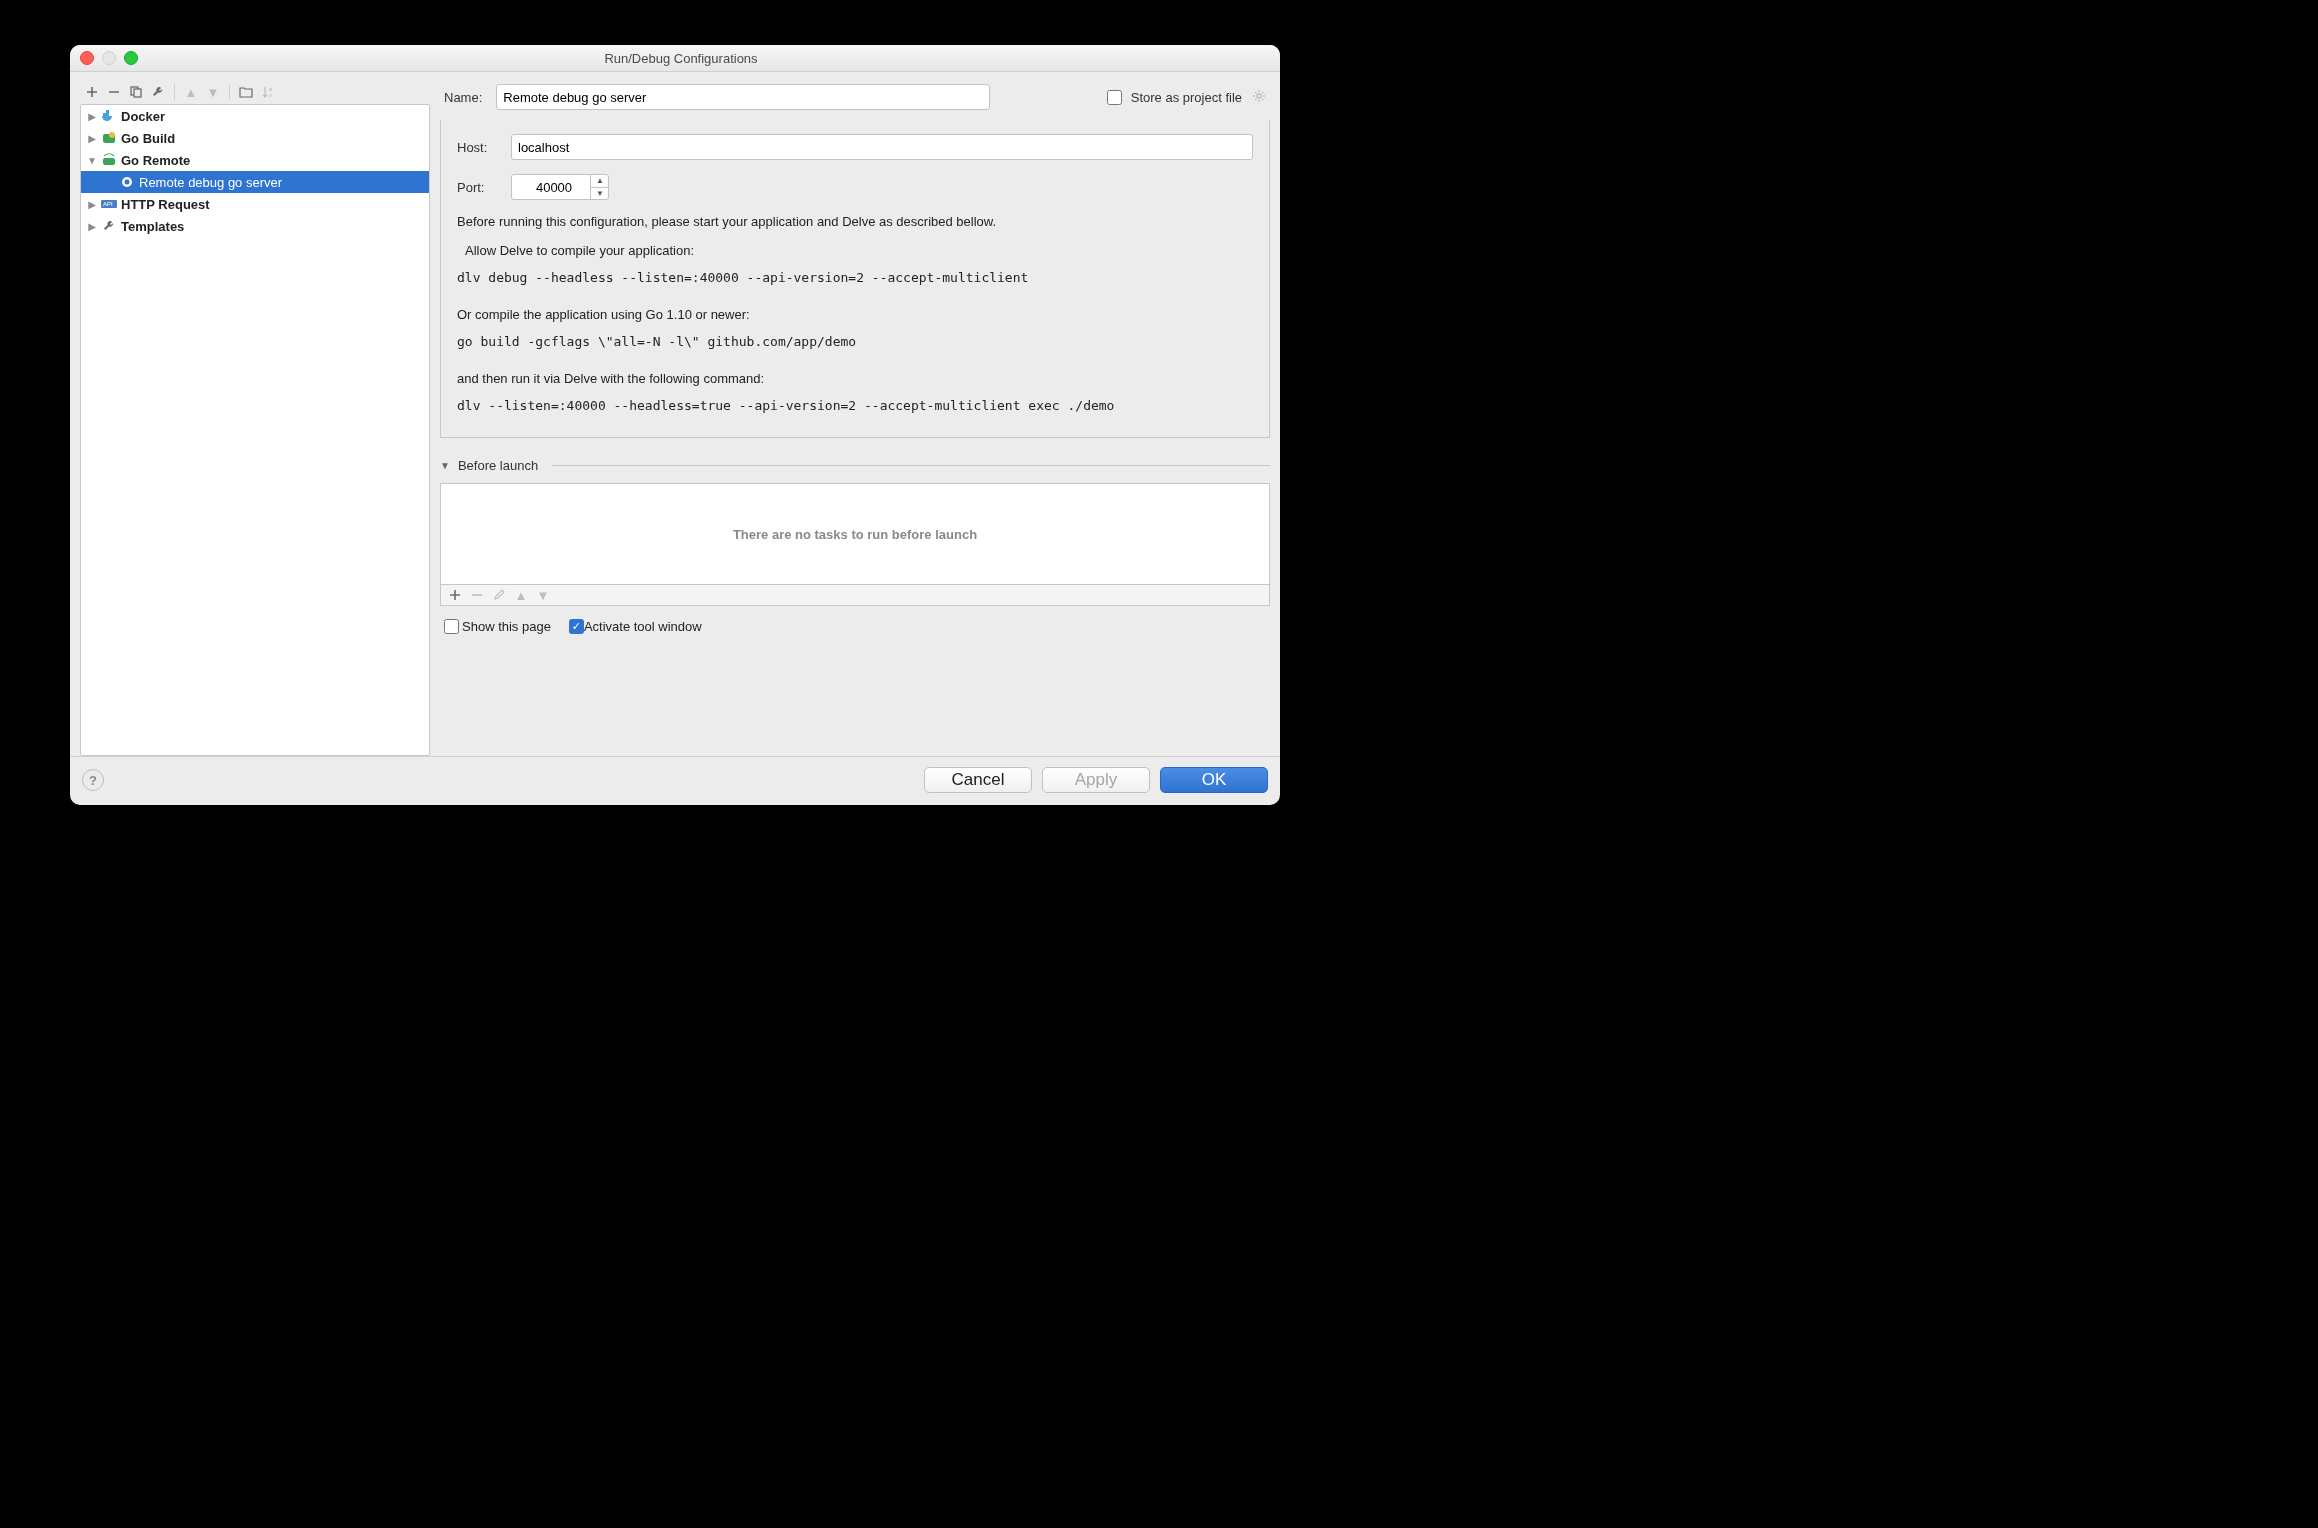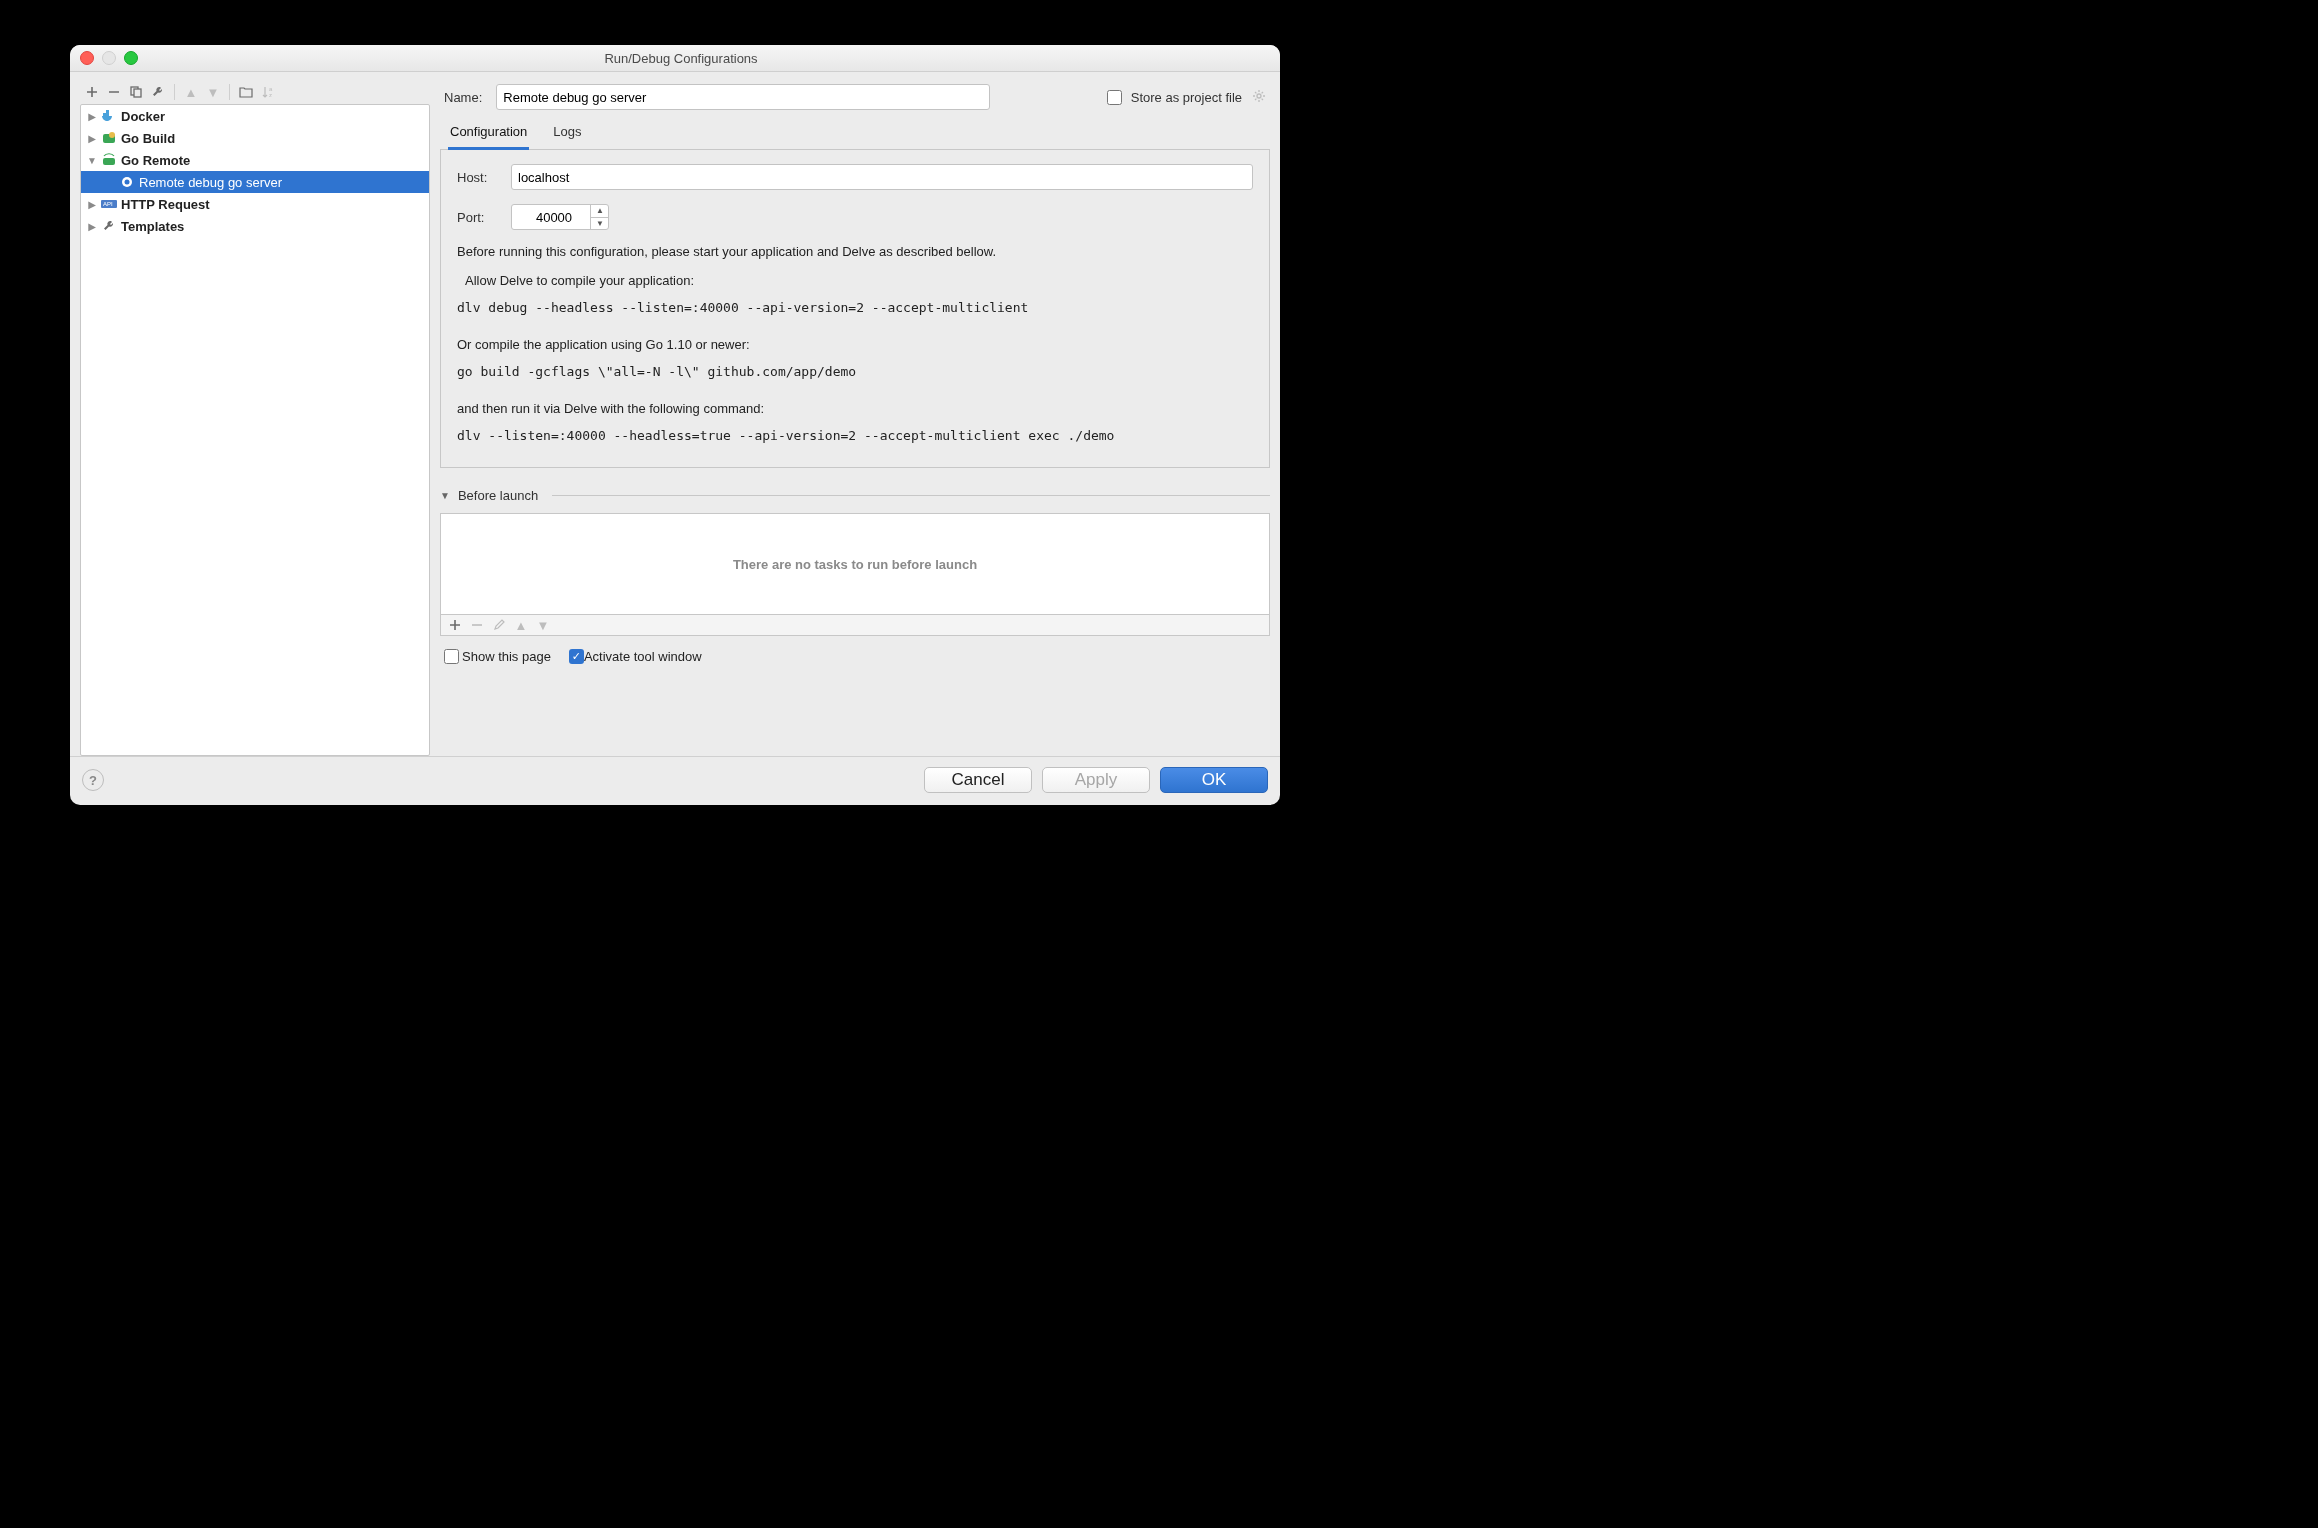--- a/index.html
+++ b/index.html
@@ -361,24 +361,20 @@
             <span>Store as project file</span>
             <span class="gear-dim">
               <svg width="14" height="14" viewBox="0 0 14 14">
                   <circle cx="7" cy="7" r="2" fill="none" stroke="#bdbdbd" stroke-width="1.3"></circle>
                   <path d="M7 1v2M7 11v2M1 7h2M11 7h2M3 3l1.4 1.4M9.6 9.6 11 11M11 3 9.6 4.4M4.4 9.6 3 11" stroke="#bdbdbd" stroke-width="1.3"></path>
                 </svg>
             </span>
           </label>
         </div>
 
-        <div class="tabs">
-          <div class="tab active">Configuration</div>
-          <div class="tab">Logs</div>
-        </div>
 
         <div class="panel">
           <div class="form-row">
             <span class="lbl">Host:</span>
             <input class="input host-input" value="localhost" style="">
           </div>
           <div class="form-row">
             <span class="lbl">Port:</span>
             <span class="port-wrap">
               <input class="input port-input" value="40000" style="">

